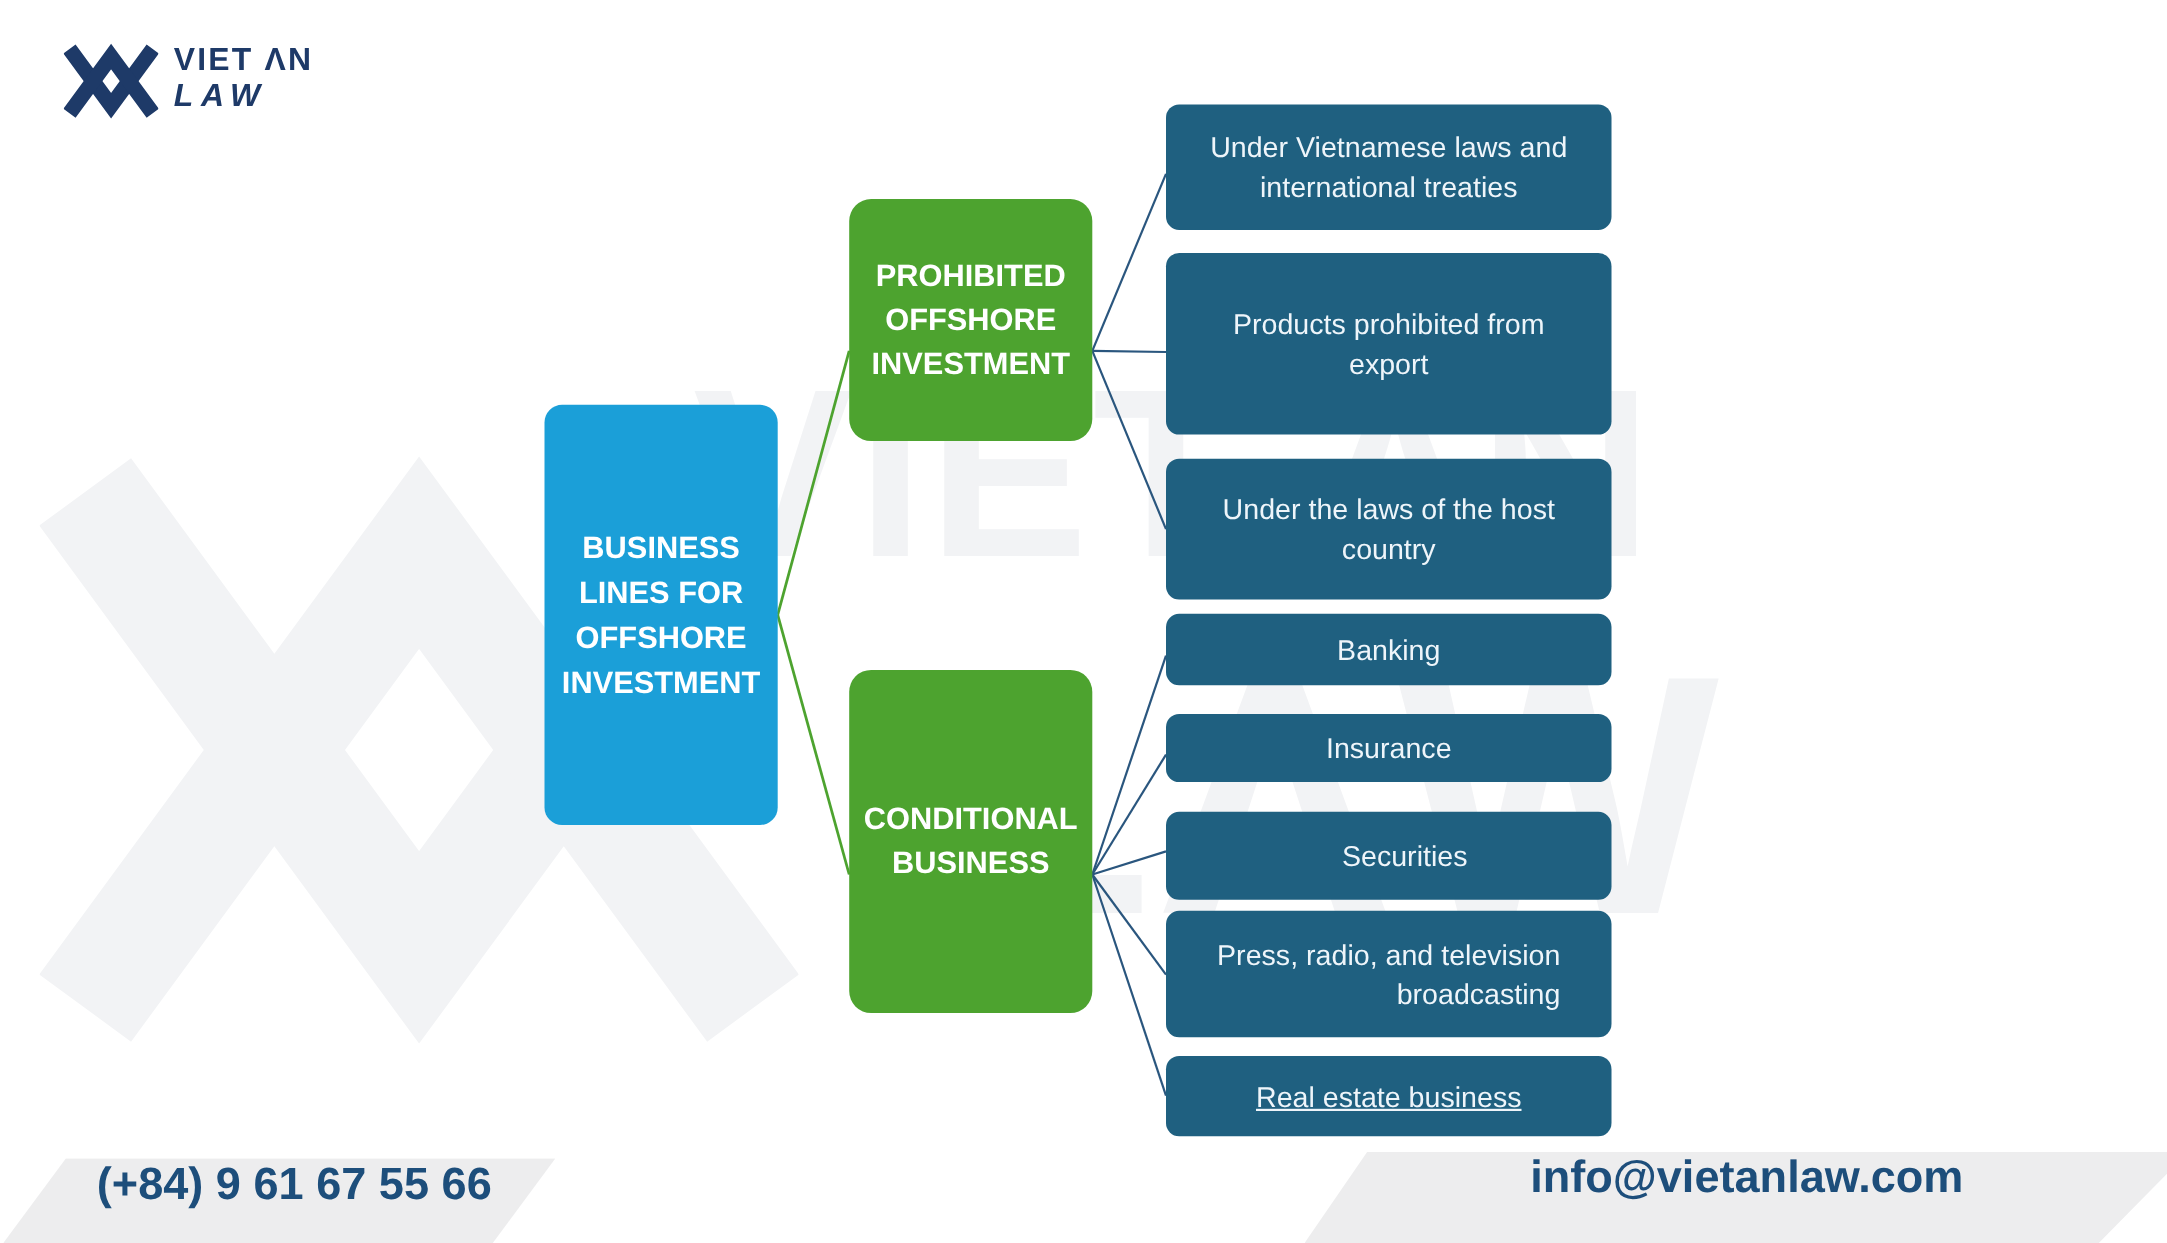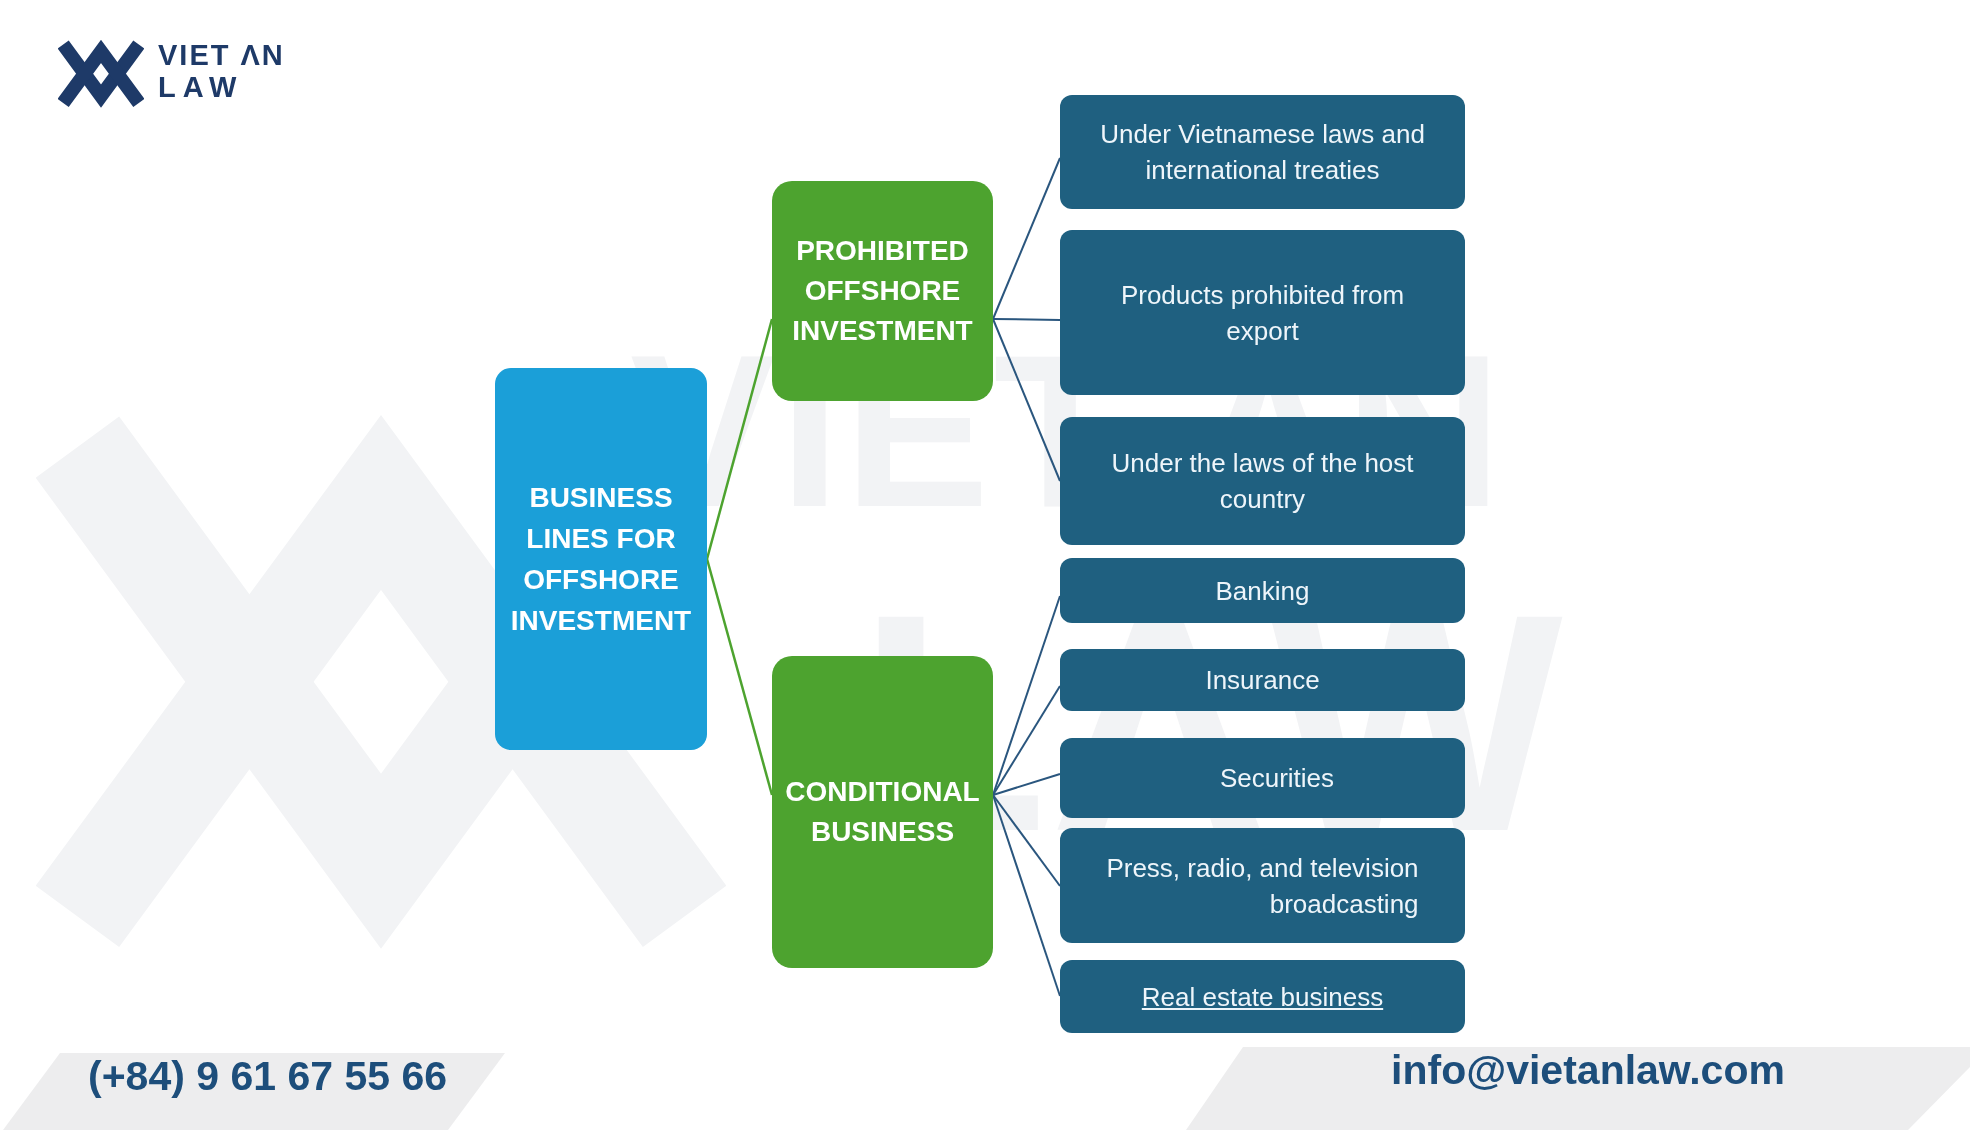--- a/index.html
+++ b/index.html
@@ -35,21 +35,21 @@
     position:absolute;left:858px;top:568px;
     font-size:310px;font-weight:bold;letter-spacing:8px;
     color:var(--watermark,#f2f3f5);line-height:1;white-space:nowrap;
   }
 
   
   .logo{position:absolute;left:58px;top:30px;z-index:3;display:flex;align-items:center;gap:14px;}
   .logo-mark{width:86px;height:84px;}
   .logo-word{display:flex;flex-direction:column;justify-content:center;color:var(--navy,#1e3a68);}
   .logo-line1{font-size:29px;font-weight:bold;letter-spacing:2px;line-height:1.1;white-space:nowrap;}
-  .logo-line2{font-size:29px;font-weight:bold;letter-spacing:7px;line-height:1.1;white-space:nowrap;}
+  .logo-line2{font-size:29px;font-weight:bold;letter-spacing:7px;line-height:1.1;white-space:nowrap;font-style:italic;}
 
   
   .lines{position:absolute;left:0;top:0;z-index:1;}
 
   
   .node{
     position:absolute;z-index:2;
     display:flex;align-items:center;justify-content:center;
     text-align:center;color:#ffffff;white-space:pre-line;
   }
@@ -57,21 +57,21 @@
     left:495px;top:368px;width:212px;height:382px;
     background:var(--accent-blue,#1b9fd8);border-radius:16px;
     font-size:28px;font-weight:bold;line-height:41px;
   }
   .branch-node{
     background:var(--accent-green,#4da32f);border-radius:20px;
     font-size:28px;font-weight:bold;line-height:40px;
     left:772px;width:221px;
   }
   .branch-1{top:181px;height:220px;}
-  .branch-2{top:656px;height:312px;}
+  .branch-2{top:609px;height:312px;}
   .leaf-node{
     left:1060px;width:405px;
     background:var(--dark-teal,#1f6080);border-radius:12px;
     font-size:26px;font-weight:normal;line-height:36px;
     color:var(--text-light,#eef5fa);padding:0 12px;
   }
   .leaf-1{top:95px;height:114px;}
   .leaf-2{top:230px;height:165px;}
   .leaf-3{top:417px;height:128px;}
   .leaf-4{top:558px;height:65px;}

